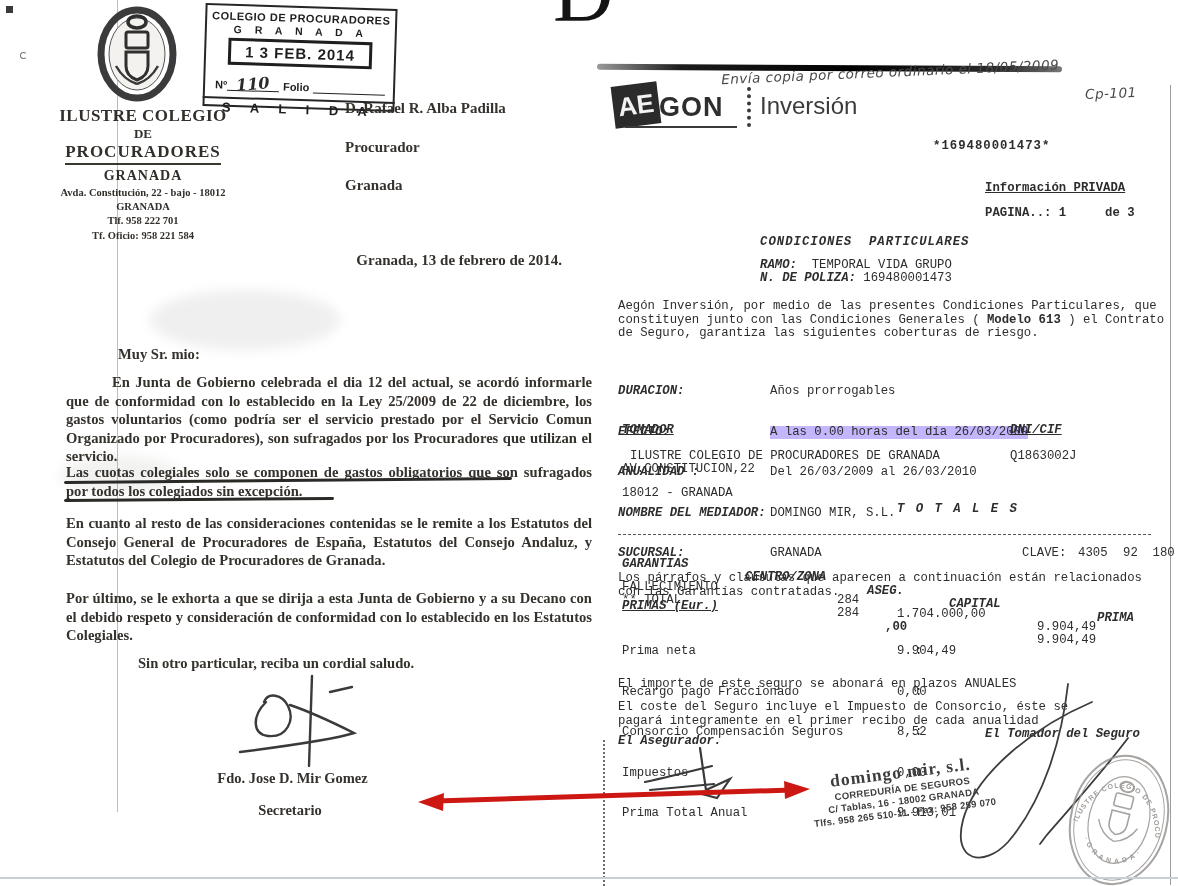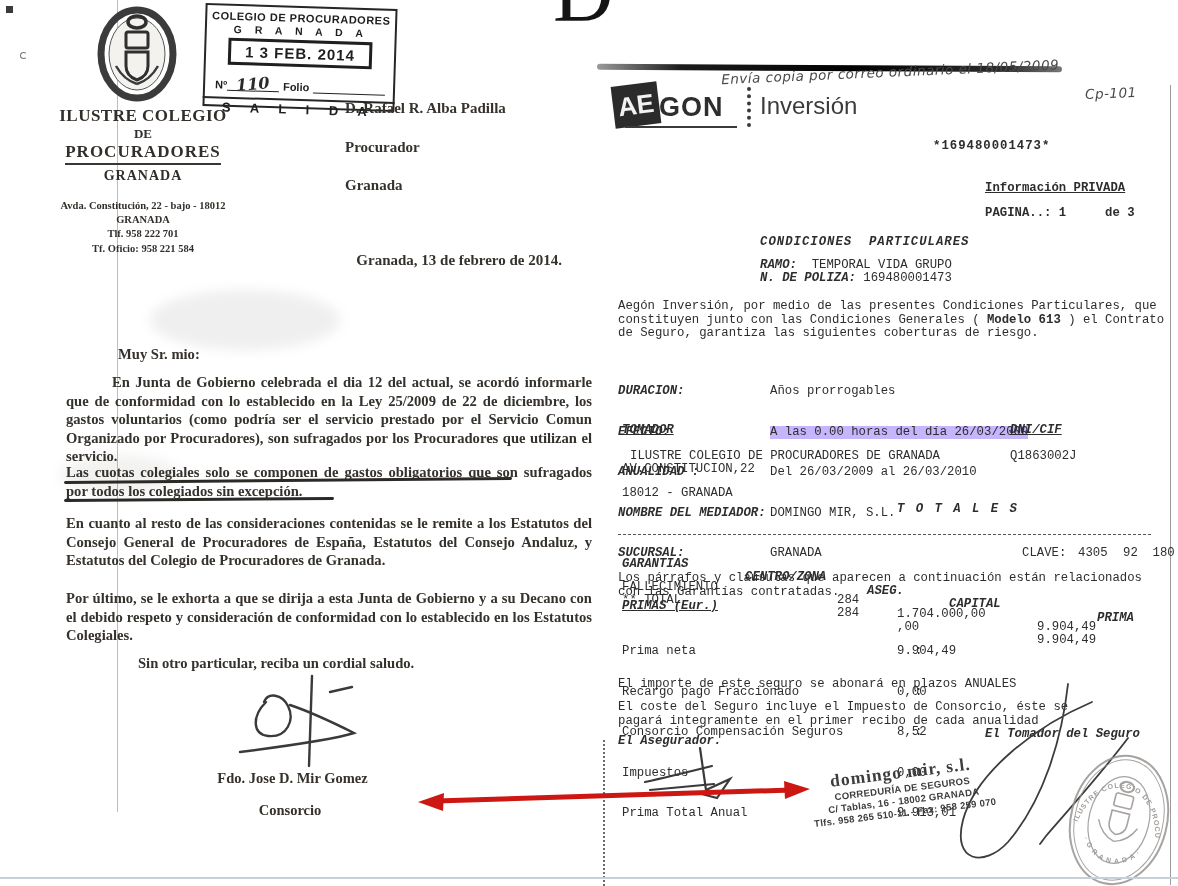--- a/index.html
+++ b/index.html
@@ -11,21 +11,21 @@
   .slide-letter{font-family:"Liberation Serif",serif;font-size:84px;color:#141414;line-height:1;}
 
   
   .fold-line{width:1px;background:#b5b0ab;opacity:.85;}
   .smudge{border-radius:50%;filter:blur(6px);}
   .org-block{width:210px;text-align:center;color:#322e2a;}
   .org-l1{font-weight:bold;font-size:17px;letter-spacing:.5px;}
   .org-l2{font-weight:bold;font-size:13px;}
   .org-l3{font-weight:bold;font-size:17px;letter-spacing:1px;border-bottom:2px solid #3a3631;display:inline-block;padding-bottom:1px;}
   .org-city{font-weight:bold;font-size:14px;letter-spacing:1px;margin-top:3px;}
-  .org-addr{font-weight:bold;font-size:10.5px;margin-top:15px;line-height:1.35;}
+  .org-addr{font-weight:bold;font-size:10.5px;margin-top:2px;line-height:1.35;}
   .recipient{font-size:15px;color:#35312c;font-weight:700;}
   .date-line{font-size:15px;font-weight:700;color:#35312c;text-align:right;width:300px;}
   .body-par{width:526px;font-size:14.6px;font-weight:600;color:#35312c;text-align:justify;line-height:18.5px;}
   .indent1{text-indent:46px;}
   .pad-salut{padding-left:52px;}
   .pad-close{padding-left:72px;}
   .hand-underline{position:absolute;background:#2c2a27;height:3px;border-radius:2px;}
   .signer{font-size:14.5px;font-weight:700;color:#35312c;text-align:center;}
 
   
@@ -126,21 +126,21 @@
   <div class="abs body-par" style="left:66px;top:463px;">
     <span>Las cuotas colegiales solo se componen de gastos obligatorios que son sufragados por todos los colegiados sin excepción.</span>
     <div class="hand-underline" style="left:-2px;top:16px;width:448px;transform:rotate(-0.5deg);"></div>
     <div class="hand-underline" style="left:-2px;top:35px;width:270px;height:2.5px;transform:rotate(-0.4deg);"></div>
   </div>
   <div class="abs body-par" style="left:66px;top:514px;">En cuanto al resto de las consideraciones contenidas se le remite a los Estatutos del Consejo General de Procuradores de España, Estatutos del Consejo Andaluz, y Estatutos del Colegio de Procuradores de Granada.</div>
   <div class="abs body-par" style="left:66px;top:589px;">Por último, se le exhorta a que se dirija a esta Junta de Gobierno y a su Decano con el debido respeto y consideración de conformidad con lo establecido en los Estatutos Colegiales.</div>
   <div class="abs body-par pad-close" style="left:66px;top:654px;">Sin otro particular, reciba un cordial saludo.</div>
 
   <div class="abs signer" style="left:205px;top:770px;width:175px;">Fdo. Jose D. Mir Gomez</div>
-  <div class="abs signer" style="left:230px;top:802px;width:120px;">Consorcio</div>
+  <div class="abs signer" style="left:230px;top:802px;width:120px;">Secretario</div>
 
   <div class="abs aegon-page" style="left:597px;top:60px;">
 
     <div class="abs streak" style="left:0px;top:5px;width:465px;transform:rotate(0.3deg);"></div>
     <div class="abs edge" style="left:573px;top:25px;width:1px;height:800px;"></div>
     <div class="abs" style="left:6px;top:680px;height:150px;border-left:2px dotted #6b6b6b;"></div>
 
     <div class="abs hand-note" style="left:124px;top:2px;width:420px;">Envía copia por correo ordinario el 18/05/2009</div>
     <div class="abs hand-note" style="left:488px;top:25px;">Cp-101</div>
 
@@ -199,21 +199,21 @@
         <span style="left:25px;">FALLECIMIENTO</span>
         <span class="right-col" style="left:240px;width:65px;">284</span>
         <span class="right-col" style="left:300px;width:116px;">1.704.000,00</span>
         <span class="right-col" style="left:440px;width:110px;">9.904,49</span>
       </div>
     </div>
     <div class="abs mono m12" style="left:0;top:493px;width:575px;">
       <div class="trow">
         <span style="left:25px;">** TOTAL</span>
         <span class="right-col" style="left:240px;width:65px;">284</span>
-        <span class="right-col" style="left:300px;width:116px;">,00</span>
+        <span class="right-col" style="left:288px;width:116px;font-weight:bold;">,00</span>
         <span class="right-col" style="left:440px;width:110px;">9.904,49</span>
       </div>
     </div>
 
     <div class="abs mono m12" style="left:21px;top:512px;width:552px;white-space:normal;">Los párrafos y claúsulas que aparecen a continuación están relacionados con las Garantías contratadas.</div>
 
     <div class="abs mono m12 mbi u" style="left:25px;top:540px;">PRIMAS (Eur.)</div>
     <div class="abs mono m12" style="left:0;top:558px;width:575px;">
       <div class="trow"><span style="left:25px;">Prima neta</span><span style="left:318px;">:</span><span class="right-col" style="left:300px;width:100px;">9.904,49</span></div>
       <div class="trow"><span style="left:25px;">Recargo pago Fraccionado</span><span style="left:318px;">:</span><span class="right-col" style="left:300px;width:100px;">0,00</span></div>

